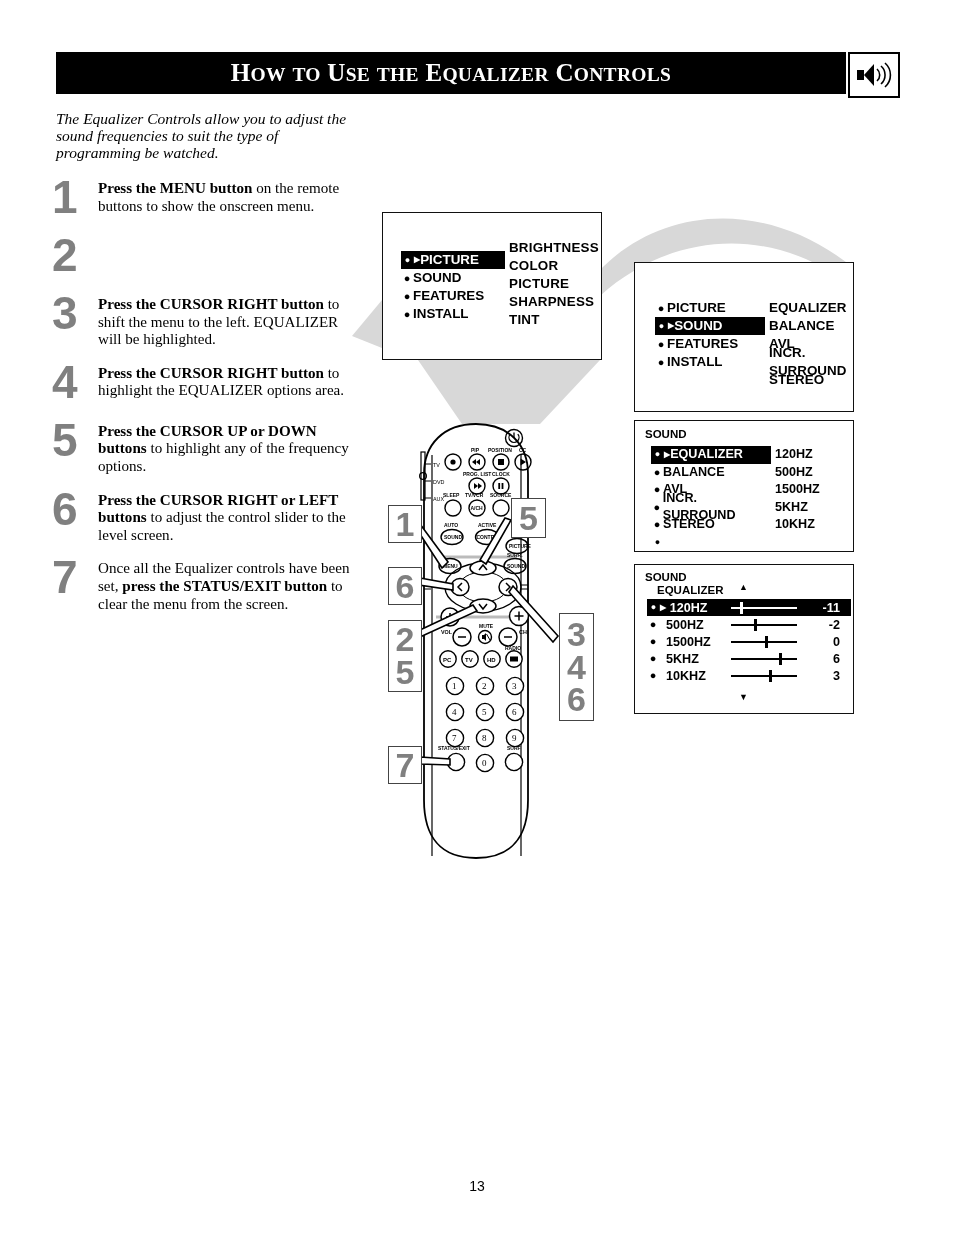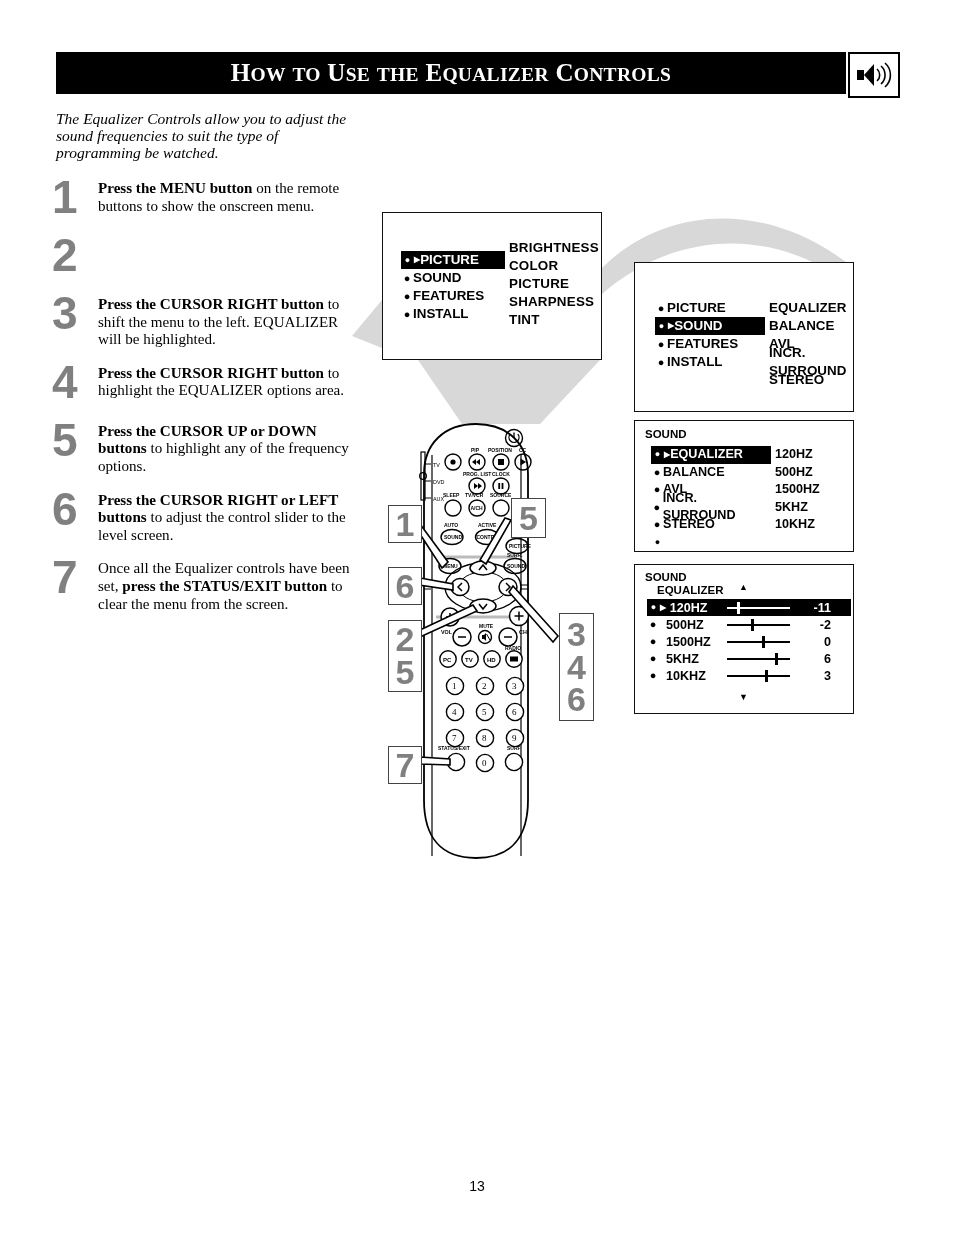--- a/index.html
+++ b/index.html
@@ -58,21 +58,21 @@
   
   #osd4{left:634px;top:564px;width:218px;height:148px;}
   #osd4 .ttl{position:absolute;left:10px;top:6px;font-size:11.5px;}
   #osd4 .ttl2{position:absolute;left:22px;top:19px;font-size:11.5px;}
   #osd4 .eqlist{position:absolute;left:12px;top:34px;width:204px;}
   #osd4 .eqrow{display:flex;align-items:center;height:17px;margin-bottom:0;}
   #osd4 .eqname{width:78px;font-size:12.6px;display:flex;align-items:center;}
   #osd4 .eqslider{position:relative;width:85px;height:14px;}
   #osd4 .track{position:absolute;left:8px;right:8px;top:6px;height:2.6px;background:#000;}
   #osd4 .knob{position:absolute;top:1px;width:3px;height:12px;background:#000;}
-  #osd4 .eqval{width:36px;text-align:right;font-size:12.6px;padding-right:20px;}
+  #osd4 .eqval{width:36px;text-align:right;font-size:12.6px;padding-right:11px;}
   #osd4 .eqrow.hl .track{background:#fff;}
   #osd4 .eqrow.hl .knob{background:#fff;}
   #osd4 .arrU{position:absolute;left:104px;top:18px;font-size:9px;line-height:9px;}
   #osd4 .arrD{position:absolute;left:104px;top:128px;font-size:9px;line-height:9px;}
   .lr-arrow{font-size:8px;line-height:8px;}
 
   
   .cobox{position:absolute;background:#fff;border:1.6px solid #444;
     font-family:"Liberation Sans",sans-serif;font-weight:bold;color:#808080;
     display:flex;flex-direction:column;align-items:center;justify-content:center;line-height:0.96;}

